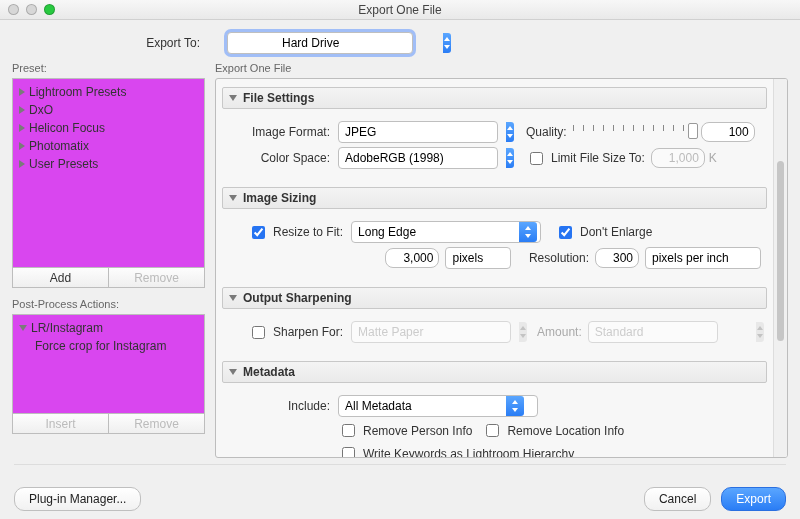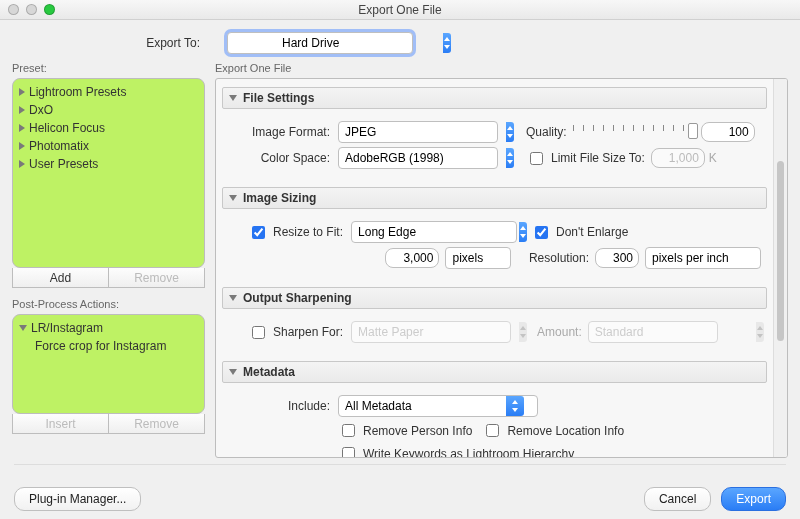--- a/index.html
+++ b/index.html
@@ -53,21 +53,21 @@
   .sel-btn svg { display:block; }
   .select-wrap.disabled { opacity:.55; }
   .select-wrap.disabled .sel-btn { background:#dcdcdc; color:#999; }
 
   
   .cols { display:flex; padding:0 12px 0 12px; }
   .leftcol { width:193px; flex:none; }
   .rightcol { flex:1; margin-left:10px; position:relative; }
   .small-label { font-size:11px; color:#666; margin-bottom:4px; }
   .listbox {
-    background:#bef264; border:1px solid #bdbdbd; border-radius:8px;
+    background:#d946ef; border:1px solid #bdbdbd; border-radius:0;
     padding:4px 6px; overflow:auto;
   }
   .preset-list { height:190px; }
   .ppa-list { height:100px; }
   .list-item { display:flex; align-items:center; gap:4px; padding:2px 0; font-size:12px; color:#333; }
   .li-indent { padding-left:16px; }
   .tri { display:inline-block; width:0;height:0; border-top:4px solid transparent; border-bottom:4px solid transparent; border-left:6px solid #7a7a7a; }
   .tri.down { border:none; width:0;height:0; border-left:4px solid transparent; border-right:4px solid transparent; border-top:6px solid #7a7a7a; }
   .btn-row { display:flex; }
   .btn-row .mini {
@@ -255,21 +255,21 @@
           <span class="tri down"></span>
           <span>Image Sizing</span>
         </div>
         <div class="section-body">
           <div class="row">
             <div style="width:20px"></div>
             <label class="chk">
                 <input type="checkbox" checked="" style="">
                 <span>Resize to Fit:</span>
               </label>
-            <div class="select-wrap" style="width:166px; margin-left:8px">
+            <div class="select-wrap" style="width:190px; margin-left:8px">
               <input readonly="" value="Long Edge" style="">
               <div class="sel-btn">
                   <svg width="8" height="12" viewBox="0 0 8 12">
                     <path d="M4 0 L7 4 H1 Z M4 12 L1 8 H7 Z" fill="#fff"></path>
                   </svg>
                 </div>
             </div>
             <div style="width:14px"></div>
             <label class="chk">
                 <input type="checkbox" checked="" style="">

